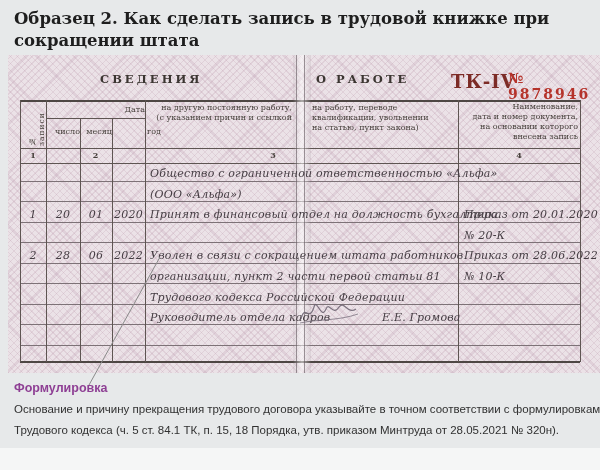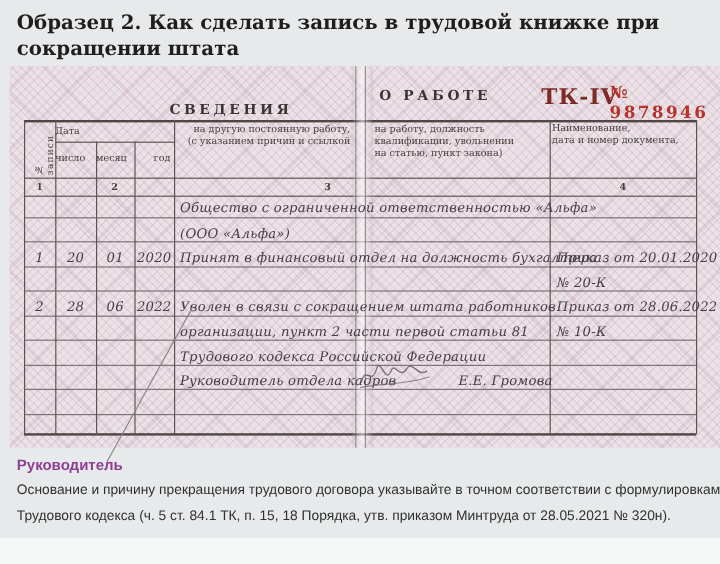--- a/index.html
+++ b/index.html
@@ -34,21 +34,21 @@
   .hline{height:1px; background:#5e5552;}
   .hline.thick{height:2px; background:#4e4744;}
   .hline.rule{background:#7d7277; height:1px;}
   
   .bk-head{
     font-weight:bold; font-size:11.5px; letter-spacing:3px; color:#3b3531;
   }
   .series{font-weight:bold; font-size:18px; letter-spacing:1px; color:#7c2b26;}
   .booknum{font-weight:bold; font-size:14px; letter-spacing:2px; color:#b5332b;}
   .colhead{
-    font-size:8px; line-height:10px; color:#46403b; text-align:left;
+    font-size:8px; line-height:10px; color:#46403b; text-align:right;
   }
   .colhead.right-al{text-align:right;}
   .colhead.left-al{text-align:left;}
   .colnum{font-size:8px; color:#46403b; text-align:center; font-weight:bold;}
   .vert-text{
     writing-mode:vertical-rl; transform:rotate(180deg);
     font-size:7.5px; color:#46403b; letter-spacing:1px;
   }
   
   .hand{
@@ -70,21 +70,21 @@
 </style>
 </head>
 <body>
 
 <div id="stage">
 
   <div class="abs doc-title">Образец 2. Как сделать запись в трудовой книжке при сокращении штата</div>
 
   <div class="abs book">
 
-    <div class="abs bk-head" style="left:92px; top:29px; width:185px; text-align:center;">СВЕДЕНИЯ</div>
+    <div class="abs bk-head" style="left:92px; top:17px; width:185px; text-align:left;">СВЕДЕНИЯ</div>
     <div class="abs bk-head" style="left:308px; top:17px;">О РАБОТЕ</div>
     <div class="abs series" style="left:443px; top:16px;">ТК-IV</div>
     <div class="abs booknum" style="left:500px; top:15px;">№ 9878946</div>
 
     <div class="abs hline thick" style="left:12px; top:45px;  width:560px;"></div>
     <div class="abs hline" style="left:38px; top:63px;  width:99px;"></div>
     <div class="abs hline" style="left:12px; top:93px;  width:560px;"></div>
     <div class="abs hline" style="left:12px; top:108px; width:560px;"></div>
 
     <div class="abs hline rule" style="left:12px; top:126px; width:560px;"></div>
@@ -113,27 +113,29 @@
     <div class="abs vert-text" style="left:20px; top:49px; height:42px;">№ записи</div>
     <div class="abs colhead" style="left:38px; top:50px; width:99px;">Дата</div>
     <div class="abs colhead" style="left:38px; top:72px; width:34px;">число</div>
     <div class="abs colhead" style="left:72px; top:72px; width:32px;">месяц</div>
     <div class="abs colhead" style="left:104px; top:72px; width:33px;margin-left:16px;">год</div>
     <div class="abs colhead right-al" style="left:140px; top:48px; width:144px;">
       <div>на другую постоянную работу,</div>
       <div>(с указанием причин и ссылкой</div>
     </div>
     <div class="abs colhead left-al" style="left:304px; top:48px; width:140px;">
-      <div>на работу, должность</div>
+      <div>на работу, переводе</div>
       <div>квалификации, увольнении</div>
       <div>на статью, пункт закона)</div>
     </div>
     <div class="abs colhead" style="left:452px; top:47px; width:118px;">
       <div>Наименование,</div>
       <div>дата и номер документа,</div>
+      <div>на основании которого</div>
+      <div>внесена запись</div>
     </div>
 
     <div class="abs colnum" style="left:12px;  top:95px; width:26px;">1</div>
     <div class="abs colnum" style="left:38px;  top:95px; width:99px;">2</div>
     <div class="abs colnum" style="left:258px; top:95px; width:14px;">3</div>
     <div class="abs colnum" style="left:450px; top:95px; width:122px;">4</div>
 
     <div class="abs hand" style="left:142px; top:112px;">Общество с ограниченной ответственностью «Альфа»</div>
     <div class="abs hand" style="left:142px; top:133px;">(ООО «Альфа»)</div>
 
@@ -164,18 +166,18 @@
     </div>
     <div class="abs hand" style="left:374px; top:256px;">Е.Е. Громова</div>
   </div>
 
   <div class="abs" style="left:0; top:0; width:600px; height:470px; pointer-events:none;">
     <svg width="600" height="470" viewBox="0 0 600 470">
       <line x1="160" y1="257" x2="89" y2="385" stroke="#8a8a8a" stroke-width="1"></line>
     </svg>
   </div>
 
-  <div class="abs callout-label" style="left:14px; top:381px;">Руководитель</div>
+  <div class="abs callout-label" style="left:14px; top:381px;">Формулировка</div>
   <div class="abs note-line" style="left:14px; top:403px;">Основание и причину прекращения трудового договора указывайте в точном соответствии с формулировками</div>
   <div class="abs note-line" style="left:14px; top:424px;">Трудового кодекса (ч. 5 ст. 84.1 ТК, п. 15, 18 Порядка, утв. приказом Минтруда от 28.05.2021 № 320н).</div>
 
   <div class="abs bottom-strip"></div>
 </div>
 
 </body></html>

